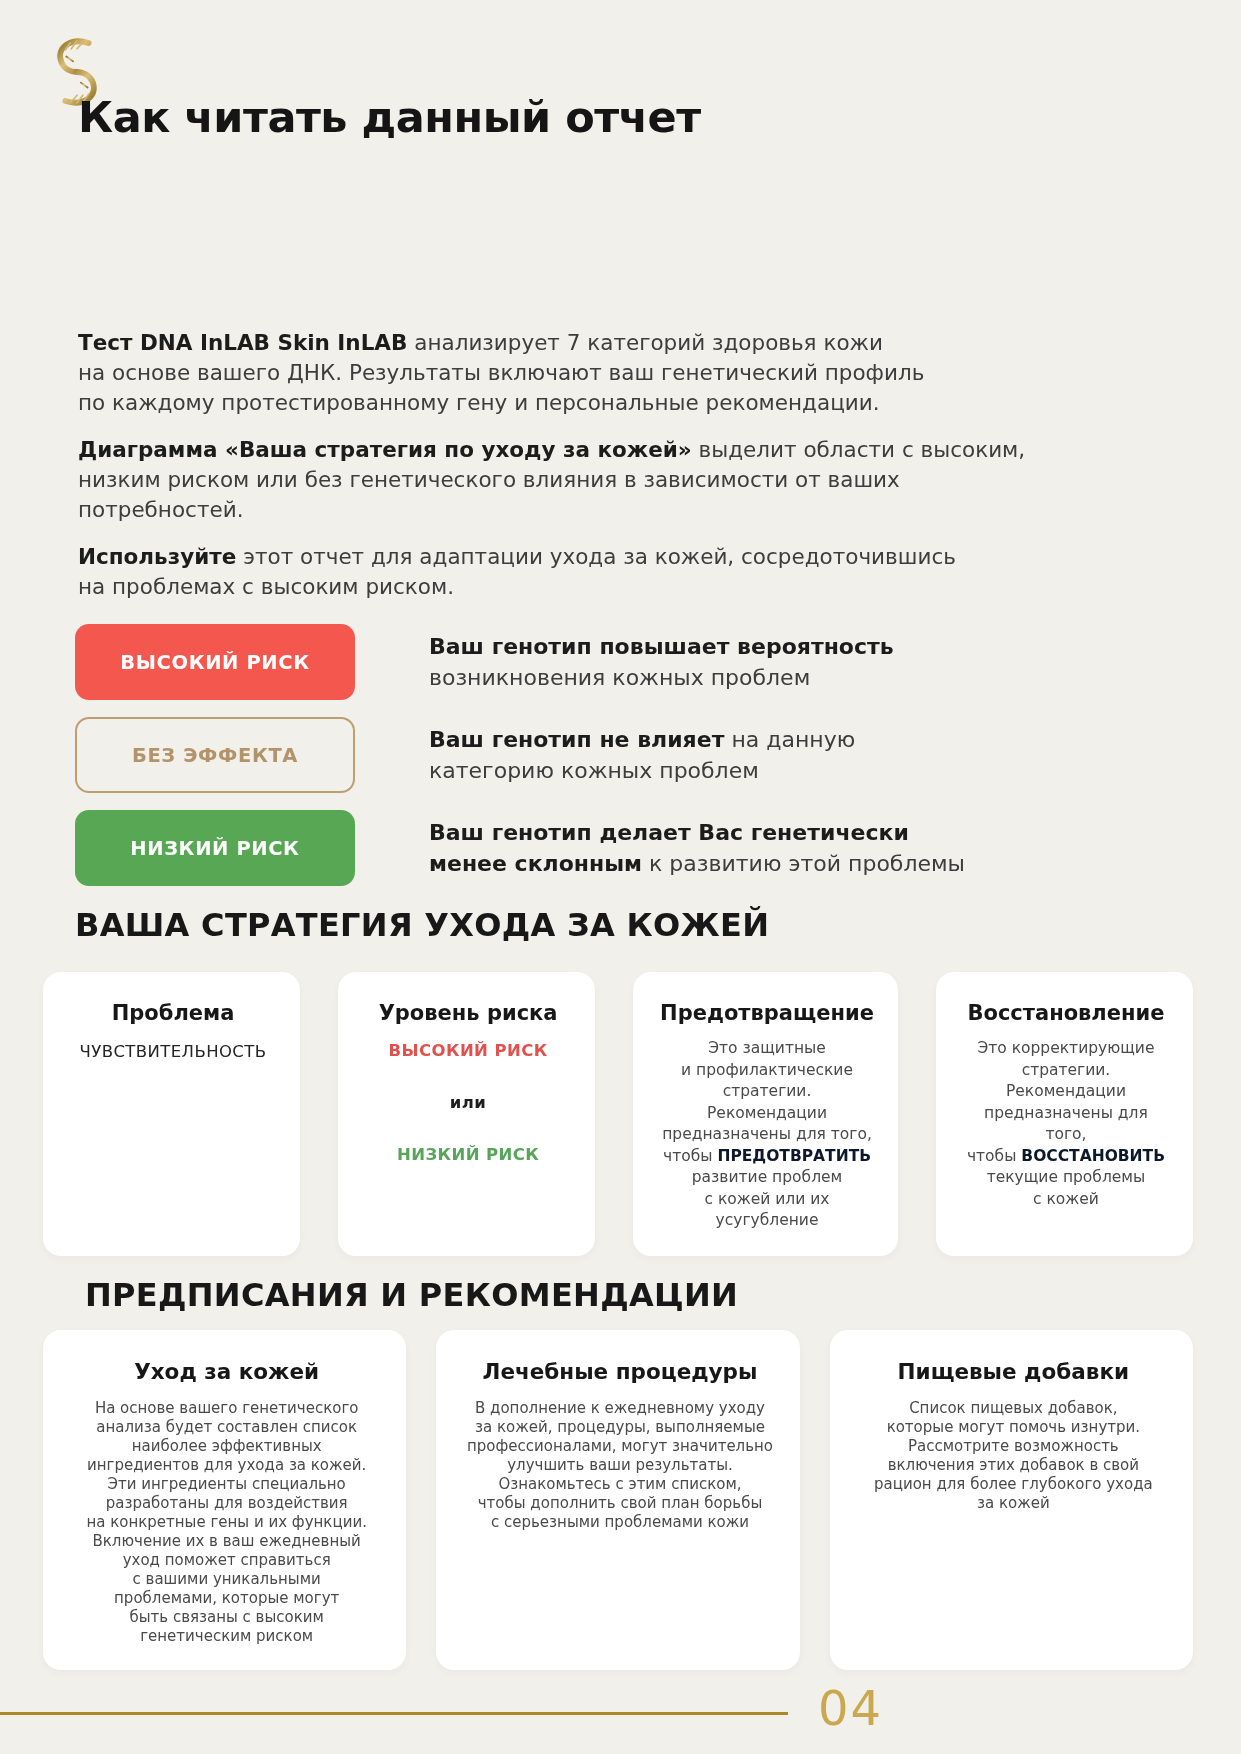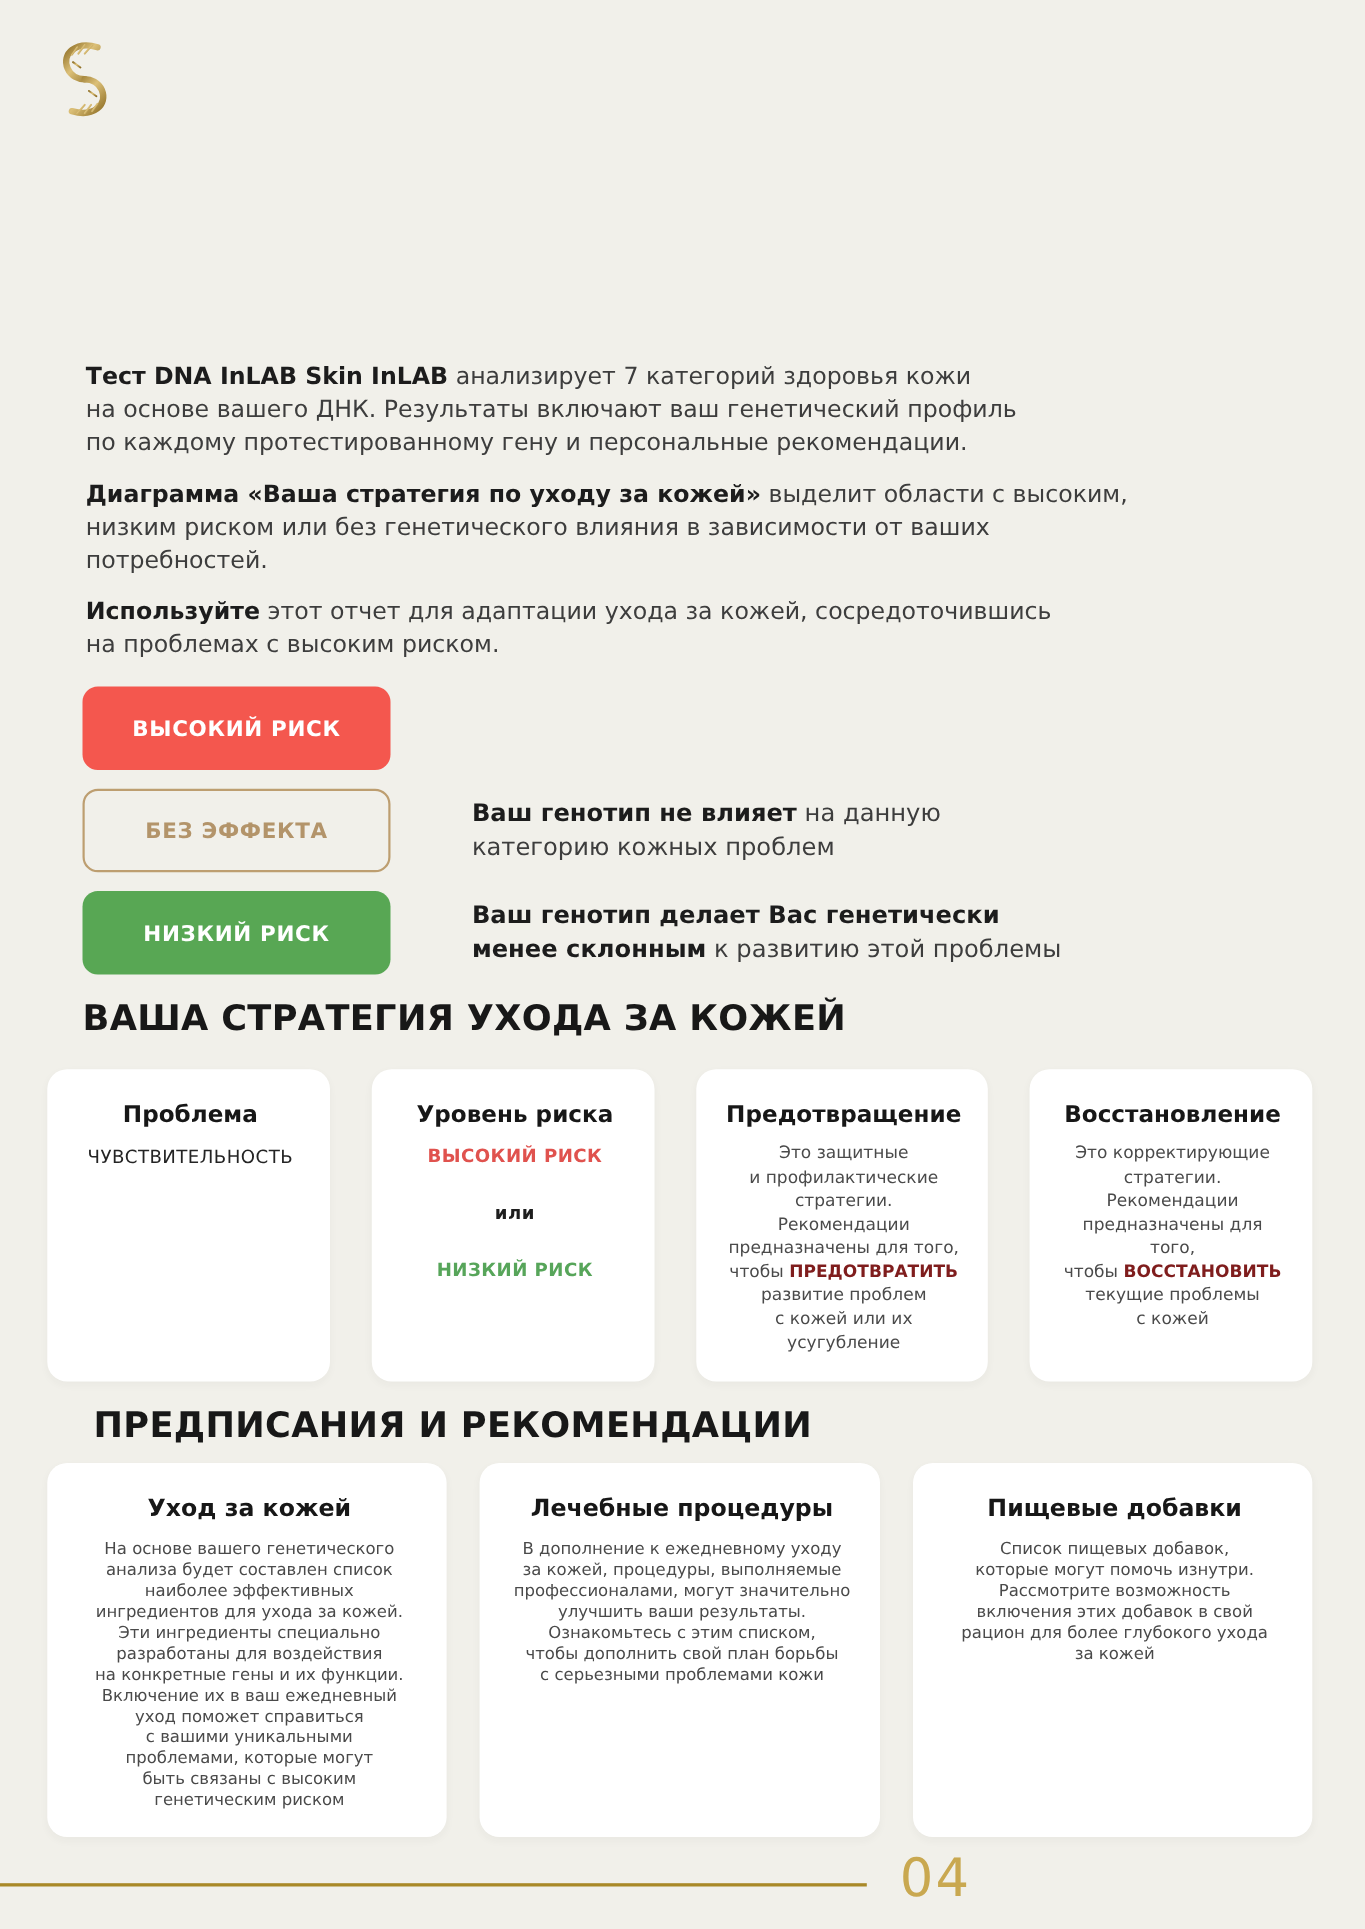--- a/index.html
+++ b/index.html
@@ -38,21 +38,21 @@
   .cards1{top:972px;height:274px;grid-template-columns:repeat(4,1fr);gap:38px;}
   .cards2{top:1330px;height:332px;grid-template-columns:repeat(3,1fr);gap:30px;}
   .card{background:#ffffff;border-radius:18px;box-sizing:border-box;
         box-shadow:0 3px 8px rgba(60,55,40,0.04);text-align:center;}
   .cards1 .card{padding:29px 24px 24px 27px;}
   .cards2 .card{padding:29px 26px 24px 30px;}
   .card h3{margin:0;font-size:21px;font-weight:700;color:#171717;}
   .cards2 .card h3{font-size:21.5px;}
   .card-body{margin-top:13px;font-size:15.5px;line-height:21.5px;color:#4a4a4a;}
   .cards2 .card-body{font-size:15px;line-height:19px;margin-top:15px;}
-  .card-body .b{color:#7f1d1d;}
+  .card-body .b{color:#0f172a;}
   .problem-value{margin-top:17px;font-size:16.5px;letter-spacing:0.4px;color:#242424;}
   .risk-line{font-size:16.5px;font-weight:700;letter-spacing:0.4px;}
   .risk-high-text{color:#E0524E;margin-top:16px;}
   .risk-or{color:#1e1e1e;margin-top:33px;}
   .risk-low-text{color:#57A55A;margin-top:33px;}
 
   .footer-line{position:absolute;left:0;top:1712px;width:788px;height:3px;background:#A98928;}
   .page-num{position:absolute;left:818px;top:1680px;font-size:48px;font-weight:400;
             color:#C9A850;letter-spacing:2px;}
 </style>
@@ -76,35 +76,38 @@
       <path d="M32 8 L26 16" stroke-width="1.8"></path>
       <path d="M39 8 L32 16" stroke-width="1.8"></path>
       <path d="M21 24 L28 29" stroke-width="1.8"></path>
       <path d="M39 70 L44 63" stroke-width="1.8"></path>
       <path d="M32 72 L38 64" stroke-width="1.8"></path>
       <path d="M25 72 L32 64" stroke-width="1.8"></path>
       <path d="M43 56 L36 51" stroke-width="1.8"></path>
     </g>
   </svg>
 
+  <h1 class="h1">Как читать данный отчет</h1>
 
   <div class="intro">
     <p class="prewrap"><span class="b">Тест DNA InLAB Skin InLAB</span><span> анализирует 7 категорий здоровья кожи
 на основе вашего ДНК. Результаты включают ваш генетический профиль
 по каждому протестированному гену и персональные рекомендации.</span></p>
     <p class="prewrap"><span class="b">Диаграмма «Ваша стратегия по уходу за кожей»</span><span> выделит области с высоким,
 низким риском или без генетического влияния в зависимости от ваших
 потребностей.</span></p>
     <p class="prewrap"><span class="b">Используйте</span><span> этот отчет для адаптации ухода за кожей, сосредоточившись
 на проблемах с высоким риском.</span></p>
   </div>
 
   <div class="legend">
     <div class="legend-row">
       <div class="badge badge-high">ВЫСОКИЙ РИСК</div>
+      <div class="legend-desc prewrap"><span class="b">Ваш генотип повышает вероятность</span><span>
+возникновения кожных проблем</span></div>
     </div>
     <div class="legend-row">
       <div class="badge badge-none">БЕЗ ЭФФЕКТА</div>
       <div class="legend-desc prewrap"><span class="b">Ваш генотип не влияет</span><span> на данную
 категорию кожных проблем</span></div>
     </div>
     <div class="legend-row">
       <div class="badge badge-low">НИЗКИЙ РИСК</div>
       <div class="legend-desc prewrap"><span class="b">Ваш генотип делает Вас генетически
 менее склонным</span><span> к развитию этой проблемы</span></div>

